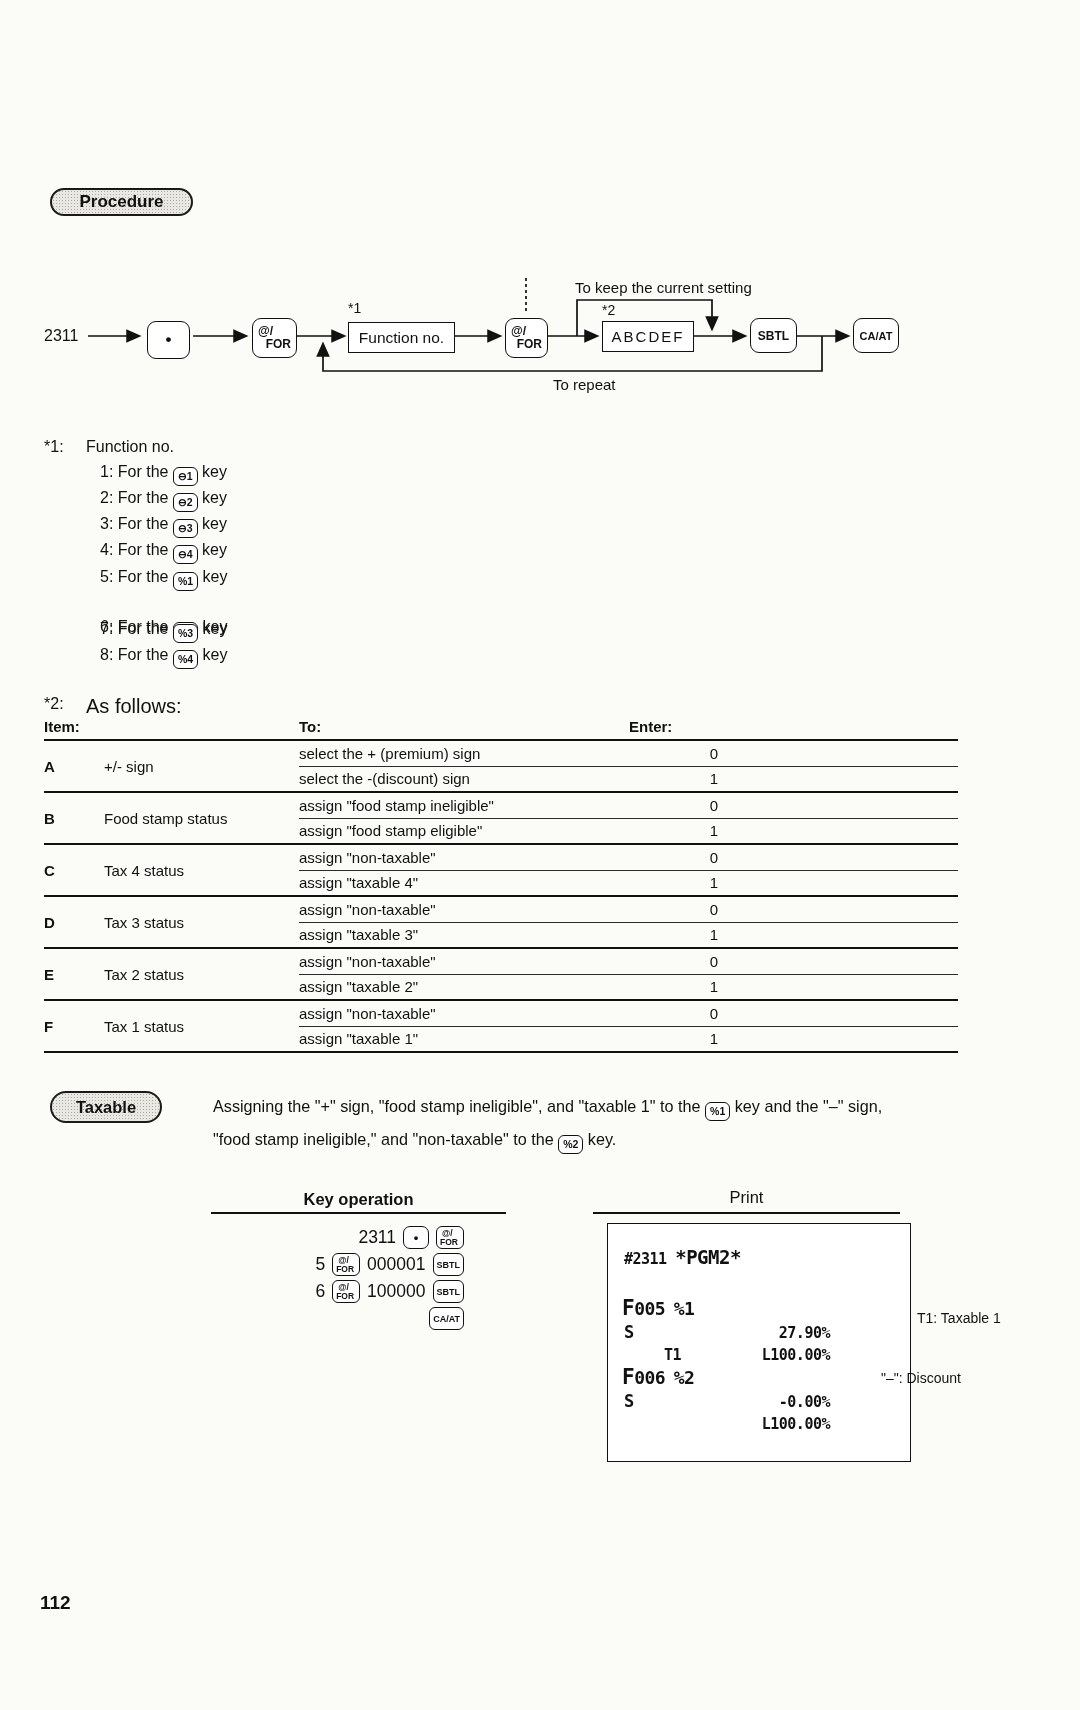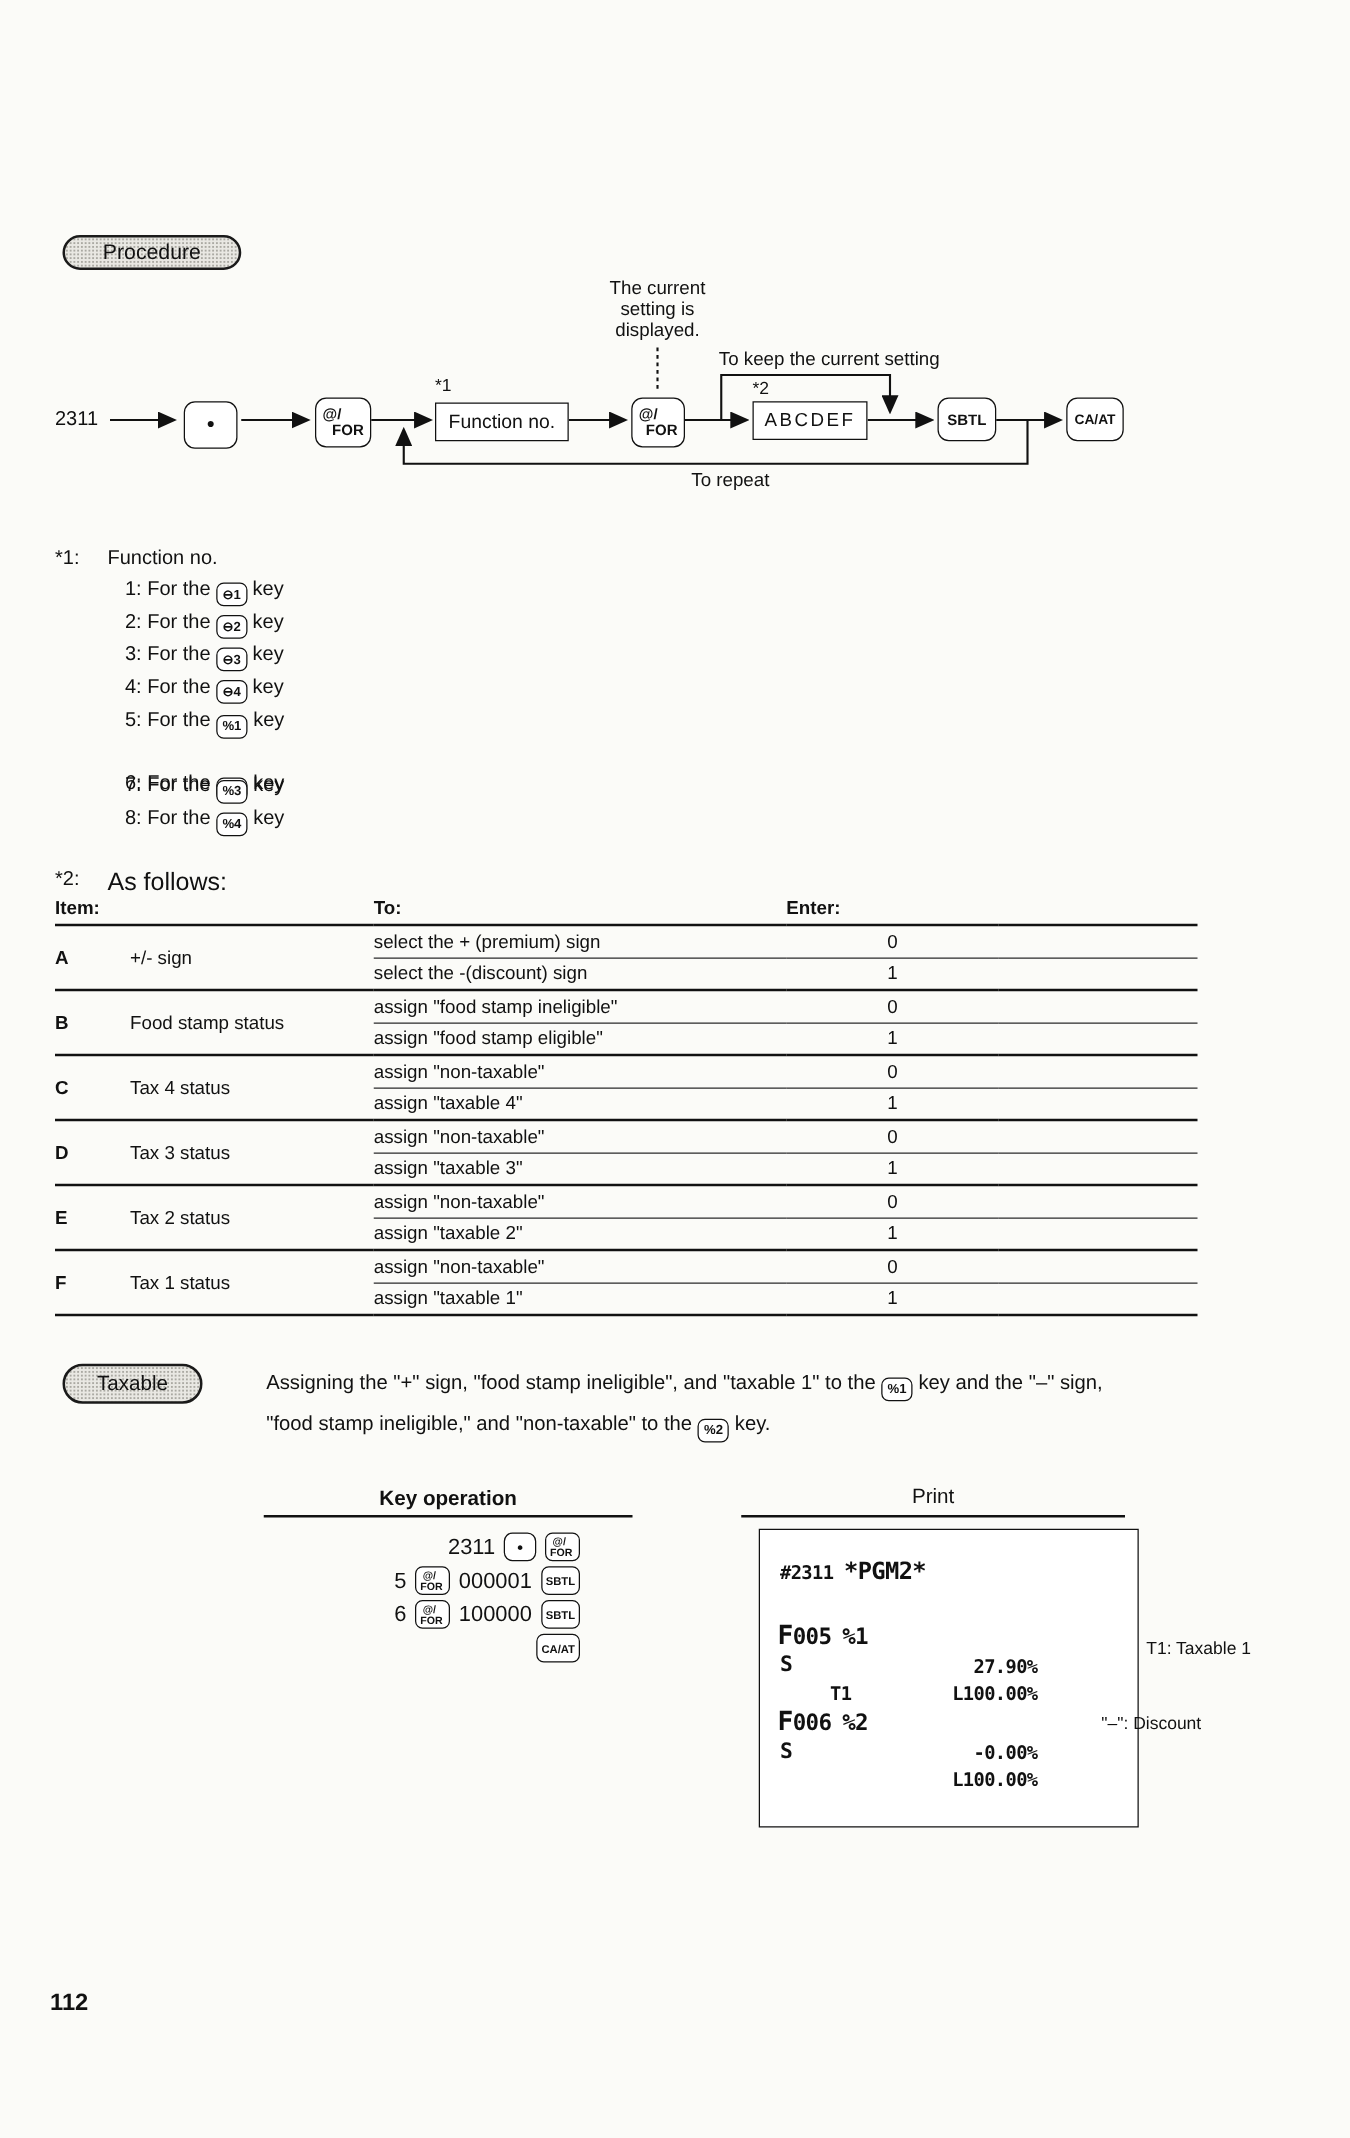--- a/index.html
+++ b/index.html
@@ -1,21 +1,21 @@
 <!DOCTYPE html>
 <html><head>
 <meta charset="utf-8">
 <style>
   *{margin:0;padding:0;box-sizing:border-box}
   html,body{background:#fbfbf8}
   #page{position:relative;width:1080px;height:1710px;background:#fbfbf8;
         font-family:"Liberation Sans",sans-serif;color:#111;overflow:hidden}
   .txt{position:absolute;white-space:nowrap;z-index:2}
   .badge{position:absolute;display:flex;align-items:center;justify-content:center;
-         border:2px solid #1a1a1a;border-radius:16px;font-weight:normal;
+         border:2px solid #1a1a1a;border-radius:16px;font-weight:bold;
          background-color:#e9e8e3;
          background-image:radial-gradient(#aaa9a2 0.8px, transparent 0.9px);
          background-size:3px 3px;z-index:2}
   .kc{position:absolute;display:flex;align-items:center;justify-content:center;
       border:1.7px solid #111;border-radius:9px;background:#fff;font-weight:bold;z-index:2}
   .box{position:absolute;display:flex;align-items:center;justify-content:center;
        border:1.6px solid #111;background:#fff;z-index:2}
   .atfor{flex-direction:column;line-height:1.05;font-size:12px}
   .atfor span:first-child{align-self:flex-start;margin-left:5px}
   .atfor span:last-child{align-self:flex-end;margin-right:5px}
@@ -80,25 +80,20 @@
       <polyline points="822,336 822,371 323,371 323,344" marker-end="url(#ah)"></polyline>
     </g>
     <g stroke="#111" stroke-width="1.5" fill="none">
       <polyline points="683,1336 683,1319 877,1319"></polyline>
       <polyline points="810,1396 810,1379 877,1379"></polyline>
     </g>
   </svg>
 
   <div class="badge" style="left:50px;top:188px;width:143px;height:28px;font-size:17px">Procedure</div>
 
-  <div class="txt" style="left:448px;top:222px;width:156px;text-align:center;font-size:15px;line-height:17px;white-space:normal">
-    <div>The current</div>
-    <div>setting is</div>
-    <div>displayed.</div>
-  </div>
 
   <div class="txt" style="left:575px;top:279px;font-size:15px">To keep the current setting</div>
 
   <div class="txt" style="left:44px;top:327px;font-size:16px">2311</div>
 
   <div class="kc" style="left:147px;top:321px;width:43px;height:38px;font-size:17px">
     <span>•</span>
   </div>
 
   <div class="kc atfor" style="left:252px;top:318px;width:45px;height:40px">

